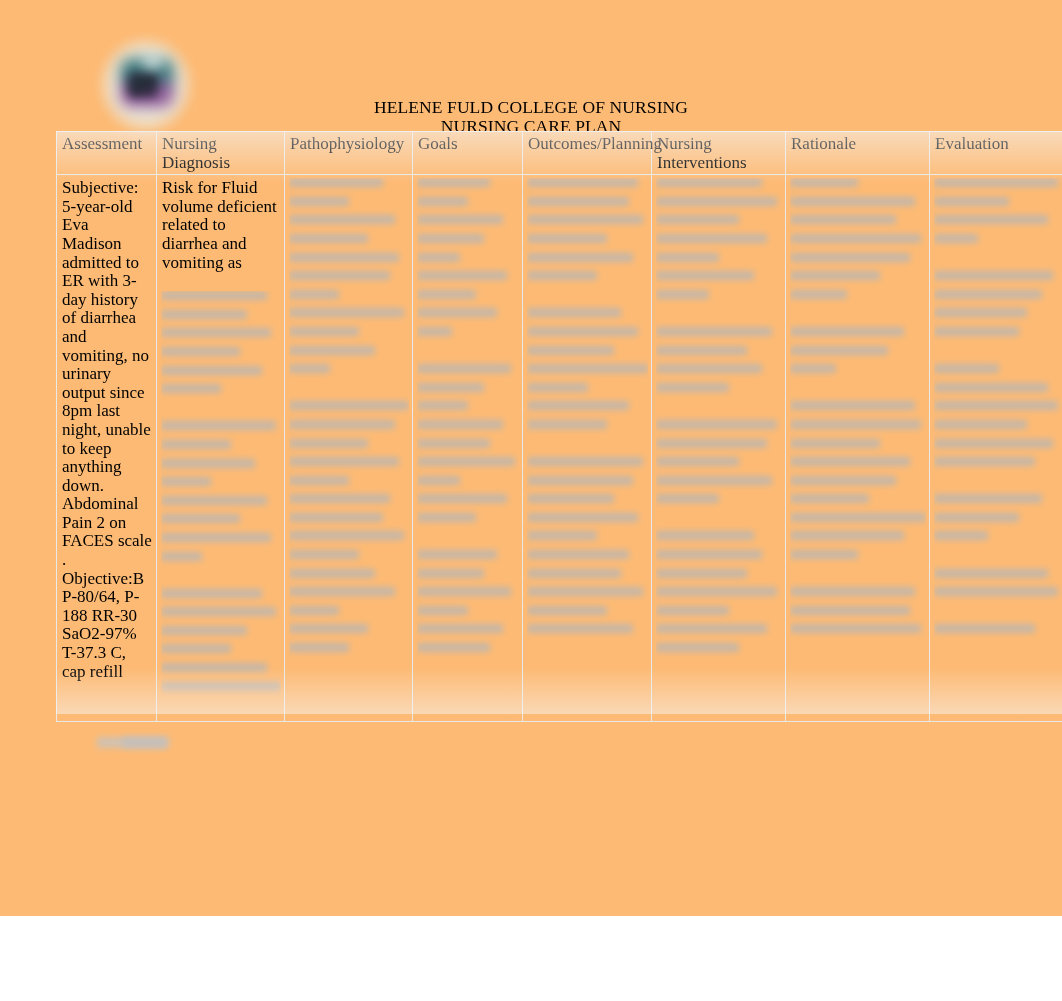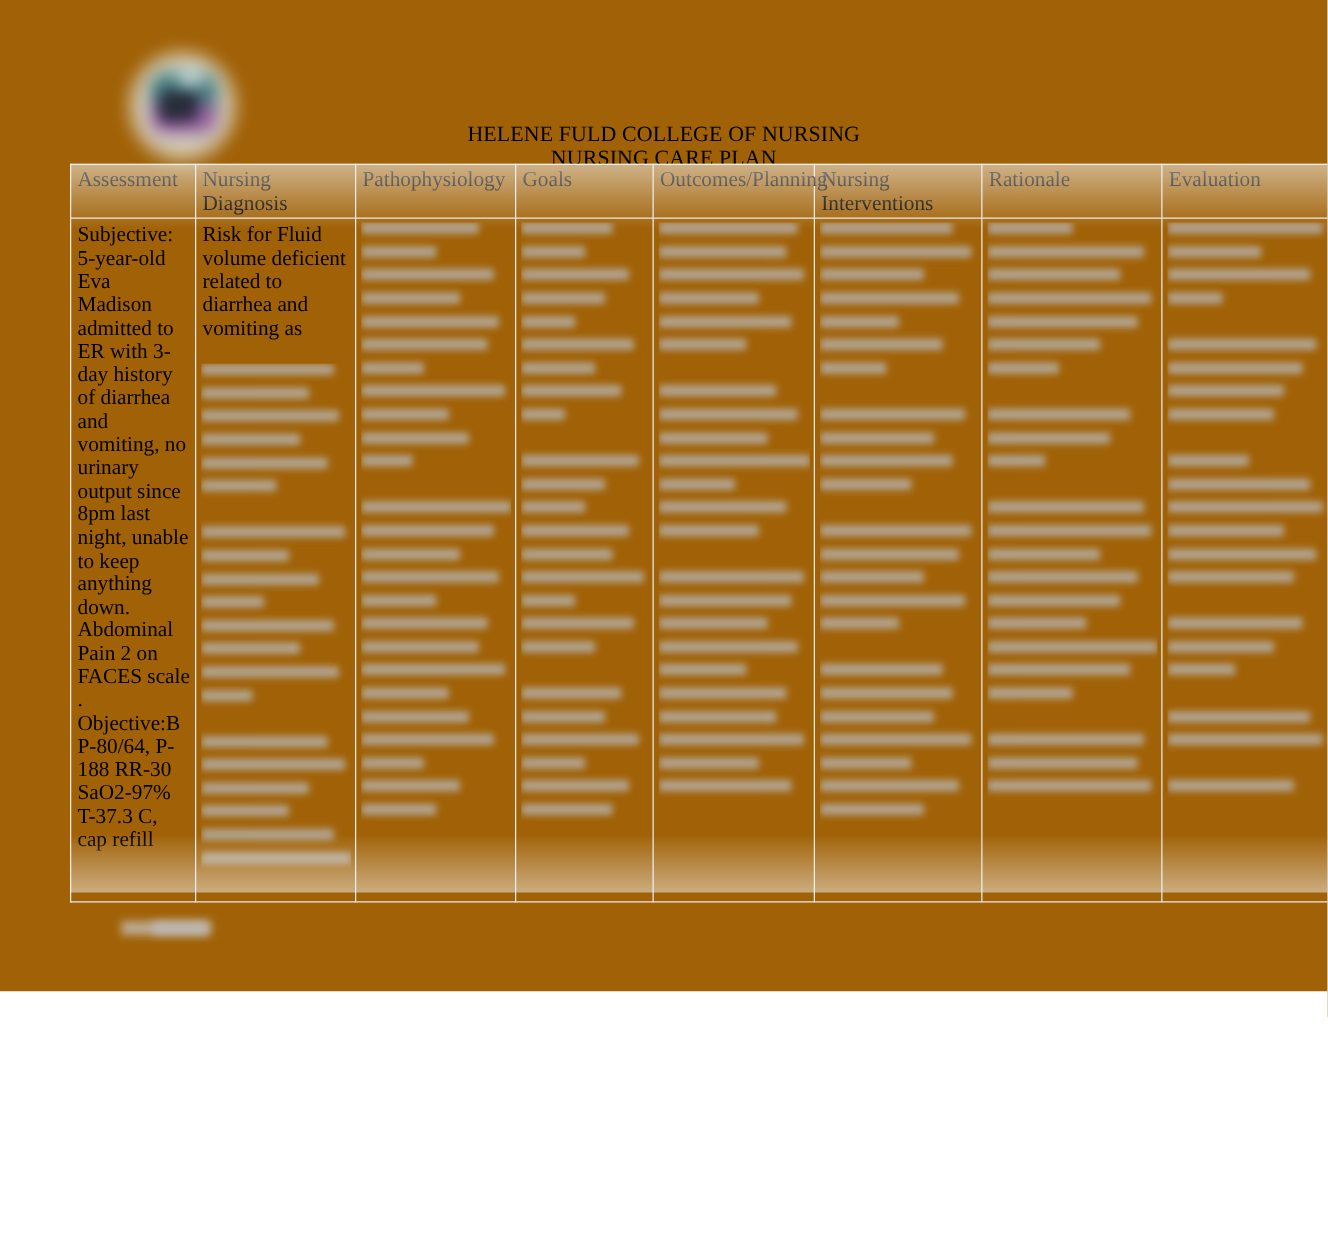--- a/index.html
+++ b/index.html
@@ -16,22 +16,22 @@
     font-family: "Liberation Serif", "DejaVu Serif", serif;
     color: #000000;
     -webkit-font-smoothing: antialiased;
   }
 
   
   .page {
     position: absolute;
     left: 0; top: 0;
     width: 1062px;
-    height: 793px;
-    background: #a16207;
+    height: 916px;
+    background: #fdba74;
   }
 
   
   .logo-wrap {
     position: absolute;
     left: 98px;
     top: 36px;
     width: 96px;
     height: 98px;
   }

